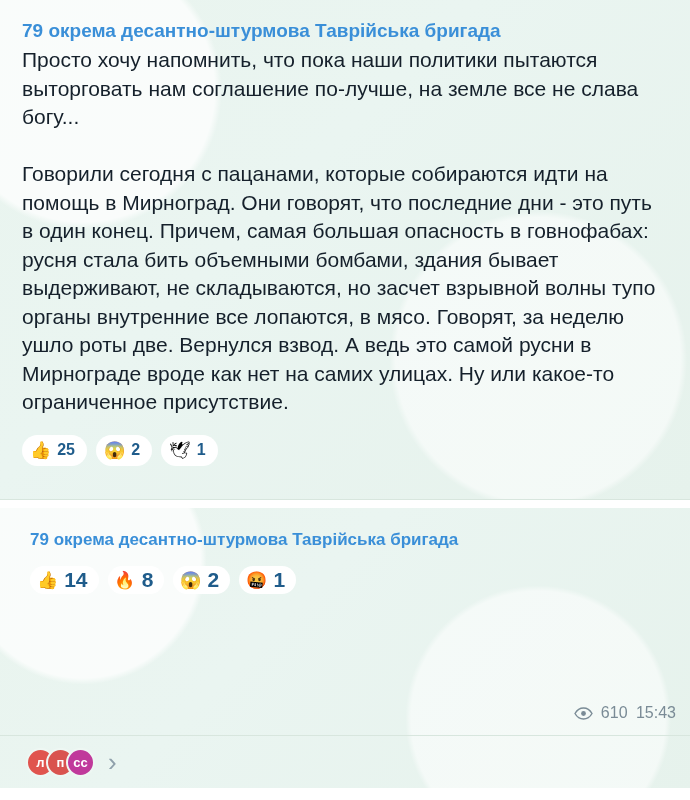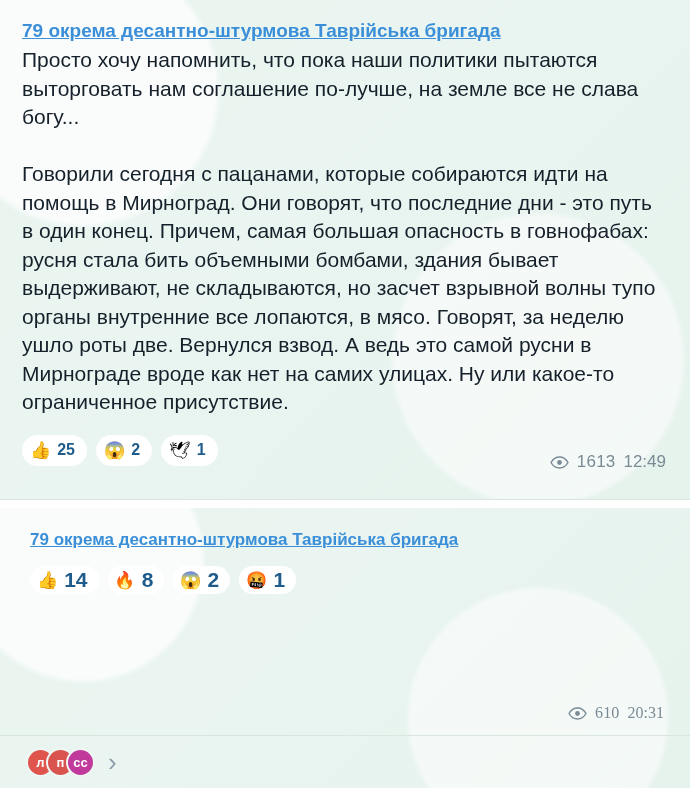--- a/index.html
+++ b/index.html
@@ -33,21 +33,20 @@
     background: #ffffff;
   }
   .msg-2 { height: 292px; padding: 20px 22px 10px 30px; }
 
   .author {
     color: #3a8fd8;
     font-weight: bold;
     font-size: 19px;
     line-height: 26px;
     margin-bottom: 2px;
-    text-decoration: underline;
   }
   .msg-2 .author { font-size: 17px; line-height: 24px; }
 
   .body-text {
     color: #15202b;
     font-size: 21px;
     line-height: 28.5px;
     white-space: pre-wrap;
   }
   .msg-2 .body-text {
@@ -83,21 +82,21 @@
   .meta {
     position: absolute;
     right: 24px;
     display: flex;
     align-items: center;
     gap: 8px;
     color: #7a8b96;
     font-size: 17px;
   }
   .meta-1 { bottom: 28px; }
-  .meta-2 { bottom: 78px; right: 26px; font-size: 16px; font-family: Liberation Serif, serif; }
+  .meta-2 { bottom: 78px; right: 14px; font-size: 16px; }
   .eye {
     display: inline-block;
     width: 19px;
     height: 13px;
     position: relative;
   }
   .eye svg { display: block; }
   .views { letter-spacing: 0.2px; }
   .time { color: #7a8b96; }
 
@@ -175,30 +174,20 @@
       <div class="reaction">
         <span class="emo">😱</span>
         <span class="cnt">2</span>
       </div>
       <div class="reaction">
         <span class="emo">🕊</span>
         <span class="cnt">1</span>
       </div>
     </div>
 
-    <div class="meta meta-1">
-      <span class="eye">
-        <svg width="19" height="13" viewBox="0 0 19 13" fill="none">
-          <path d="M1 6.5C3.2 2.6 6.2 1 9.5 1C12.8 1 15.8 2.6 18 6.5C15.8 10.4 12.8 12 9.5 12C6.2 12 3.2 10.4 1 6.5Z" stroke="#7a8b96" stroke-width="1.4"></path>
-          <circle cx="9.5" cy="6.5" r="2.4" fill="#7a8b96"></circle>
-        </svg>
-      </span>
-      <span class="views">1613</span>
-      <span class="time">12:49</span>
-    </div>
     <div class="divider" style="position:absolute;left:0;right:0;bottom:0;"></div>
   </div>
 
   <div class="msg-gap"></div>
 
   <div class="message msg-2">
     <div class="author">79 окрема десантно-штурмова Таврійська бригада</div>
 
     <div class="reactions">
       <div class="reaction">
@@ -220,21 +209,21 @@
     </div>
 
     <div class="meta meta-2">
       <span class="eye">
         <svg width="19" height="13" viewBox="0 0 19 13" fill="none">
           <path d="M1 6.5C3.2 2.6 6.2 1 9.5 1C12.8 1 15.8 2.6 18 6.5C15.8 10.4 12.8 12 9.5 12C6.2 12 3.2 10.4 1 6.5Z" stroke="#7a8b96" stroke-width="1.4"></path>
           <circle cx="9.5" cy="6.5" r="2.4" fill="#7a8b96"></circle>
         </svg>
       </span>
       <span class="views">610</span>
-      <span class="time">20:31</span>
+      <span class="time">15:43</span>
     </div>
 
     <div class="divider" style="position:absolute;left:0;right:0;bottom:64px;"></div>
 
     <div class="comments-bar">
       <div class="avatars">
         <div class="avatar" style="background:#e0544e">л</div>
         <div class="avatar" style="background:#d9534f">п</div>
         <div class="avatar" style="background:#c0399b">сс</div>
       </div>

